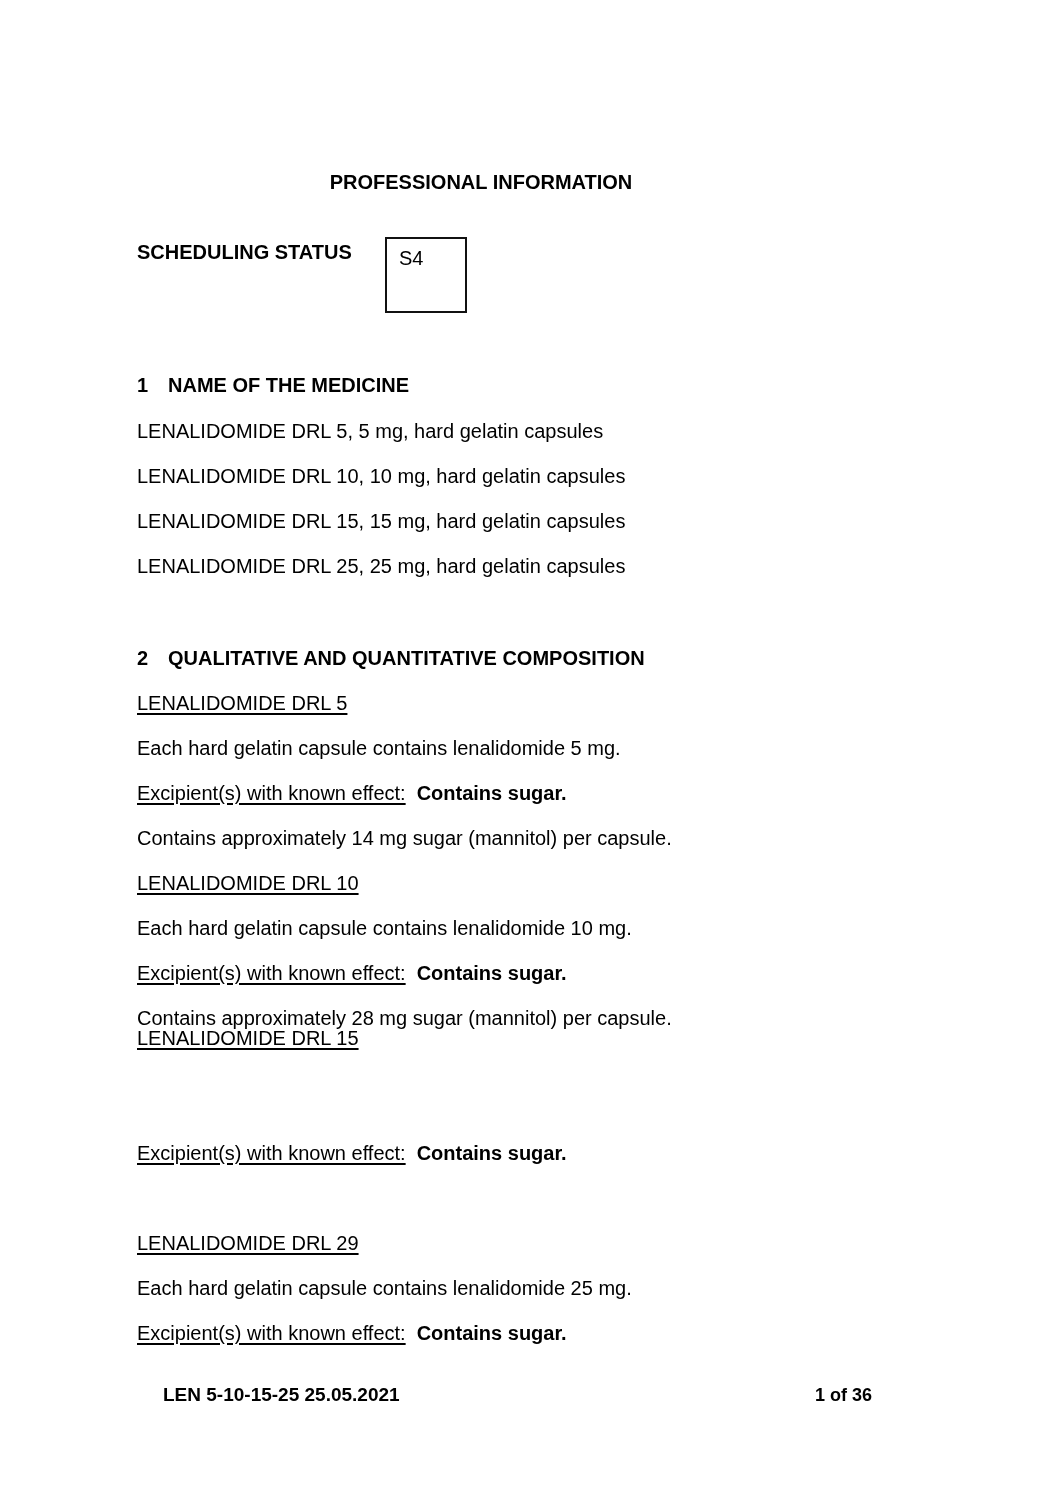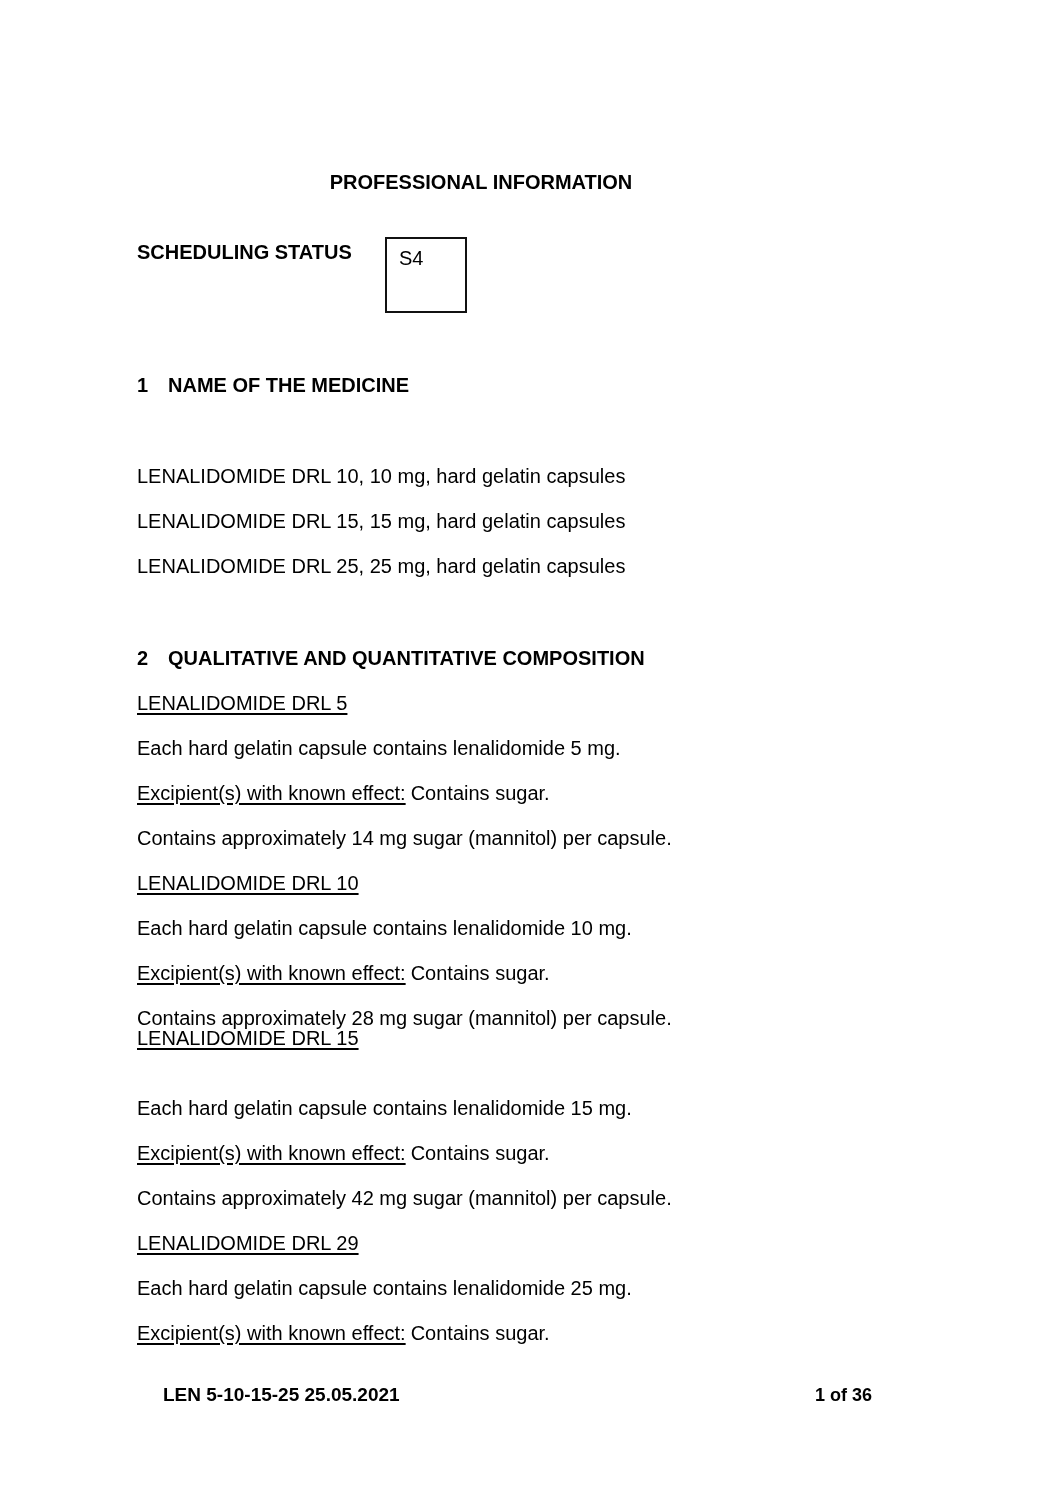--- a/index.html
+++ b/index.html
@@ -41,21 +41,21 @@
     background: #ffffff;
     margin-left: 33px;
   }
   .sched-box .val {
     position: absolute;
     left: 12px;
     top: 8px;
     font-size: 20px;
     font-weight: normal;
   }
-  .excipient-value { margin-left: 5px; }
+  .excipient-value { margin-left: 11px; font-weight: bold; }
   .footer-left {
     position: absolute;
     left: 163px;
     top: 1384px;
     font-weight: bold;
     font-size: 19px;
     white-space: nowrap;
   }
   .footer-right {
     position: absolute;
@@ -75,20 +75,21 @@
 
   <div class="line bold" style="top:240px">SCHEDULING STATUS</div>
   <div class="sched-box">
     <span class="val">S4</span>
   </div>
 
   <div class="line bold" style="top:373px">
     <span class="num">1</span><span>NAME OF THE MEDICINE</span>
   </div>
 
+  <div class="line" style="top:419px">LENALIDOMIDE DRL 5, 5 mg, hard gelatin capsules</div>
   <div class="line" style="top:464px">LENALIDOMIDE DRL 10, 10 mg, hard gelatin capsules</div>
   <div class="line" style="top:509px">LENALIDOMIDE DRL 15, 15 mg, hard gelatin capsules</div>
   <div class="line" style="top:554px">LENALIDOMIDE DRL 25, 25 mg, hard gelatin capsules</div>
 
   <div class="line bold" style="top:646px">
     <span class="num">2</span><span>QUALITATIVE AND QUANTITATIVE COMPOSITION</span>
   </div>
 
   <div class="line u" style="top:691px">LENALIDOMIDE DRL 5</div>
   <div class="line" style="top:736px">Each hard gelatin capsule contains lenalidomide 5 mg.</div>
@@ -98,25 +99,23 @@
   <div class="line" style="top:826px">Contains approximately 14 mg sugar (mannitol) per capsule.</div>
 
   <div class="line u" style="top:871px">LENALIDOMIDE DRL 10</div>
   <div class="line" style="top:916px">Each hard gelatin capsule contains lenalidomide 10 mg.</div>
   <div class="line" style="top:961px">
     <span class="u">Excipient(s) with known effect:</span><span class="excipient-value">Contains sugar.</span>
   </div>
   <div class="line" style="top:1006px">Contains approximately 28 mg sugar (mannitol) per capsule.</div>
 
   <div class="line u" style="top:1026px">LENALIDOMIDE DRL 15</div>
-  <div class="line" style="top:1096px">Each hard gelatin capsule contains lenalidomide 15 mg.</div>
   <div class="line" style="top:1141px">
     <span class="u">Excipient(s) with known effect:</span><span class="excipient-value">Contains sugar.</span>
   </div>
-  <div class="line" style="top:1186px">Contains approximately 42 mg sugar (mannitol) per capsule.</div>
 
   <div class="line u" style="top:1231px">LENALIDOMIDE DRL 29</div>
   <div class="line" style="top:1276px">Each hard gelatin capsule contains lenalidomide 25 mg.</div>
   <div class="line" style="top:1321px">
     <span class="u">Excipient(s) with known effect:</span><span class="excipient-value">Contains sugar.</span>
   </div>
 
   <div class="footer-left">LEN 5-10-15-25 25.05.2021</div>
   <div class="footer-right">1 of 36</div>
 

